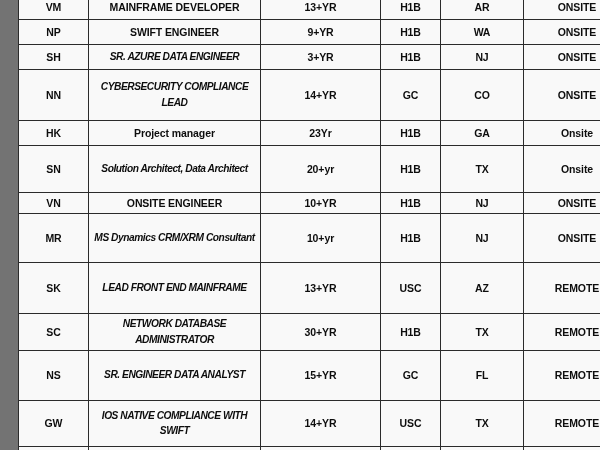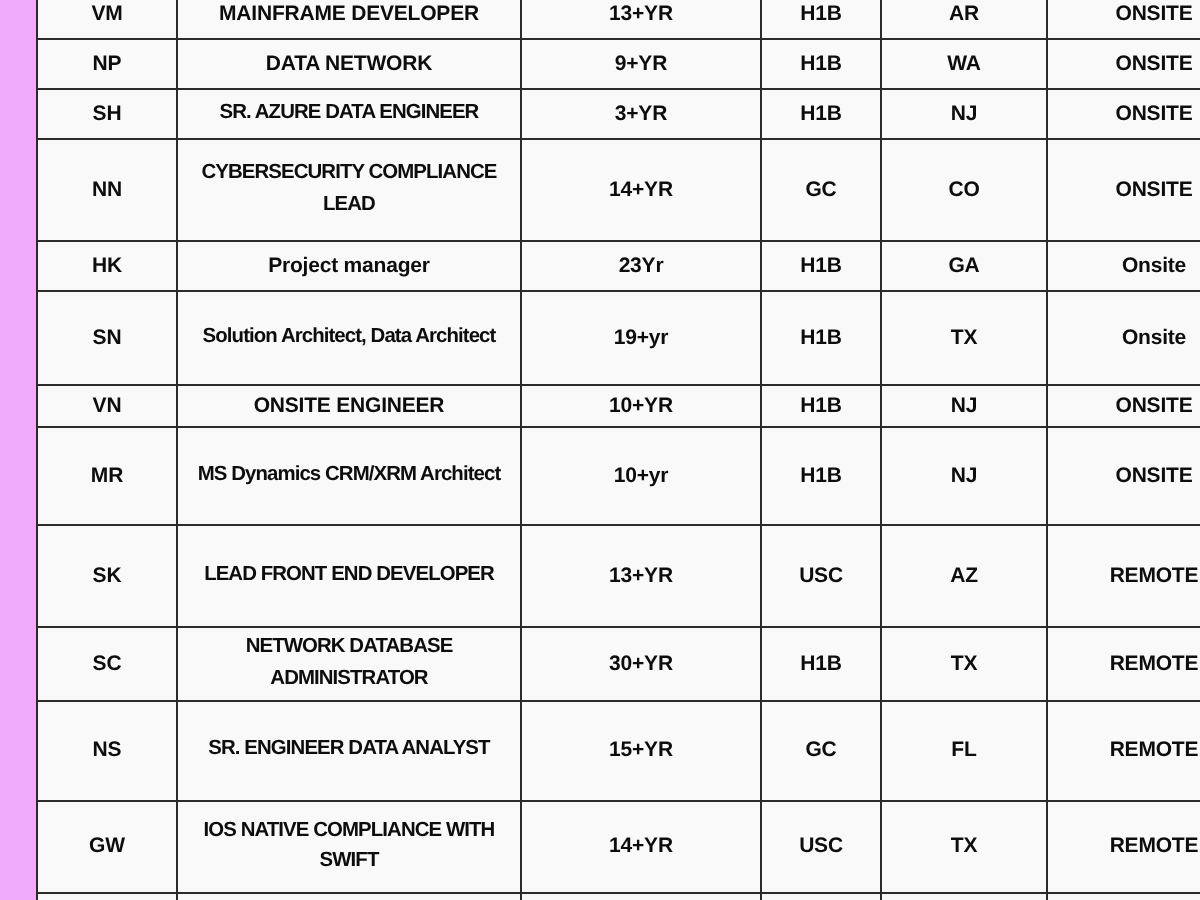--- a/index.html
+++ b/index.html
@@ -11,21 +11,21 @@
     width: 600px;
     height: 450px;
     overflow: hidden;
     font-family: "Liberation Sans", sans-serif;
   }
 
   #sheet {
     position: relative;
     width: 600px;
     height: 450px;
-    background: #f0abfc;
+    background: #737373;
   }
 
   
   #table-wrap {
     position: absolute;
     left: 18px;
     top: -6px;
     width: 570px;
   }
 
@@ -53,42 +53,42 @@
   td.c-initials { width: 63px; }
   td.c-role     { width: 165px; }
   td.c-exp      { width: 113px; }
   td.c-visa     { width: 53px; }
   td.c-state    { width: 76px; }
   td.c-work     { width: 100px; }
 
   td.c-role { font-size: 10.2px; }
 
   
-  td.c-role.tight { letter-spacing: -0.45px; font-size: 10.2px; }
+  td.c-role.tight { letter-spacing: -0.45px; font-size: 10.2px; font-style: italic; }
 
   tr.r-empty td { height: 16px; }
 </style>
 </head>
 <body>
 
 <div id="sheet">
   <div id="table-wrap">
     <table class="candidate-table">
       <tbody>
           <tr style="height: 25px;">
             <td class="c-initials">VM</td>
             <td class="c-role">MAINFRAME DEVELOPER</td>
             <td class="c-exp">13+YR</td>
             <td class="c-visa">H1B</td>
             <td class="c-state">AR</td>
             <td class="c-work">ONSITE</td>
           </tr>
           <tr style="height: 25px;">
             <td class="c-initials">NP</td>
-            <td class="c-role">DATA NETWORK</td>
+            <td class="c-role">SWIFT ENGINEER</td>
             <td class="c-exp">9+YR</td>
             <td class="c-visa">H1B</td>
             <td class="c-state">WA</td>
             <td class="c-work">ONSITE</td>
           </tr>
           <tr style="height: 25px;">
             <td class="c-initials">SH</td>
             <td class="c-role tight">SR. AZURE DATA ENGINEER</td>
             <td class="c-exp">3+YR</td>
             <td class="c-visa">H1B</td>
@@ -107,44 +107,44 @@
             <td class="c-initials">HK</td>
             <td class="c-role">Project manager</td>
             <td class="c-exp">23Yr</td>
             <td class="c-visa">H1B</td>
             <td class="c-state">GA</td>
             <td class="c-work">Onsite</td>
           </tr>
           <tr style="height: 47px;">
             <td class="c-initials">SN</td>
             <td class="c-role tight">Solution Architect, Data Architect</td>
-            <td class="c-exp">19+yr</td>
+            <td class="c-exp">20+yr</td>
             <td class="c-visa">H1B</td>
             <td class="c-state">TX</td>
             <td class="c-work">Onsite</td>
           </tr>
           <tr style="height: 21px;">
             <td class="c-initials">VN</td>
             <td class="c-role">ONSITE ENGINEER</td>
             <td class="c-exp">10+YR</td>
             <td class="c-visa">H1B</td>
             <td class="c-state">NJ</td>
             <td class="c-work">ONSITE</td>
           </tr>
           <tr style="height: 49px;">
             <td class="c-initials">MR</td>
-            <td class="c-role tight">MS Dynamics CRM/XRM Architect</td>
+            <td class="c-role tight">MS Dynamics CRM/XRM Consultant</td>
             <td class="c-exp">10+yr</td>
             <td class="c-visa">H1B</td>
             <td class="c-state">NJ</td>
             <td class="c-work">ONSITE</td>
           </tr>
           <tr style="height: 51px;">
             <td class="c-initials">SK</td>
-            <td class="c-role tight">LEAD FRONT END DEVELOPER</td>
+            <td class="c-role tight">LEAD FRONT END MAINFRAME</td>
             <td class="c-exp">13+YR</td>
             <td class="c-visa">USC</td>
             <td class="c-state">AZ</td>
             <td class="c-work">REMOTE</td>
           </tr>
           <tr style="height: 33px;">
             <td class="c-initials">SC</td>
             <td class="c-role tight">NETWORK DATABASE ADMINISTRATOR</td>
             <td class="c-exp">30+YR</td>
             <td class="c-visa">H1B</td>

